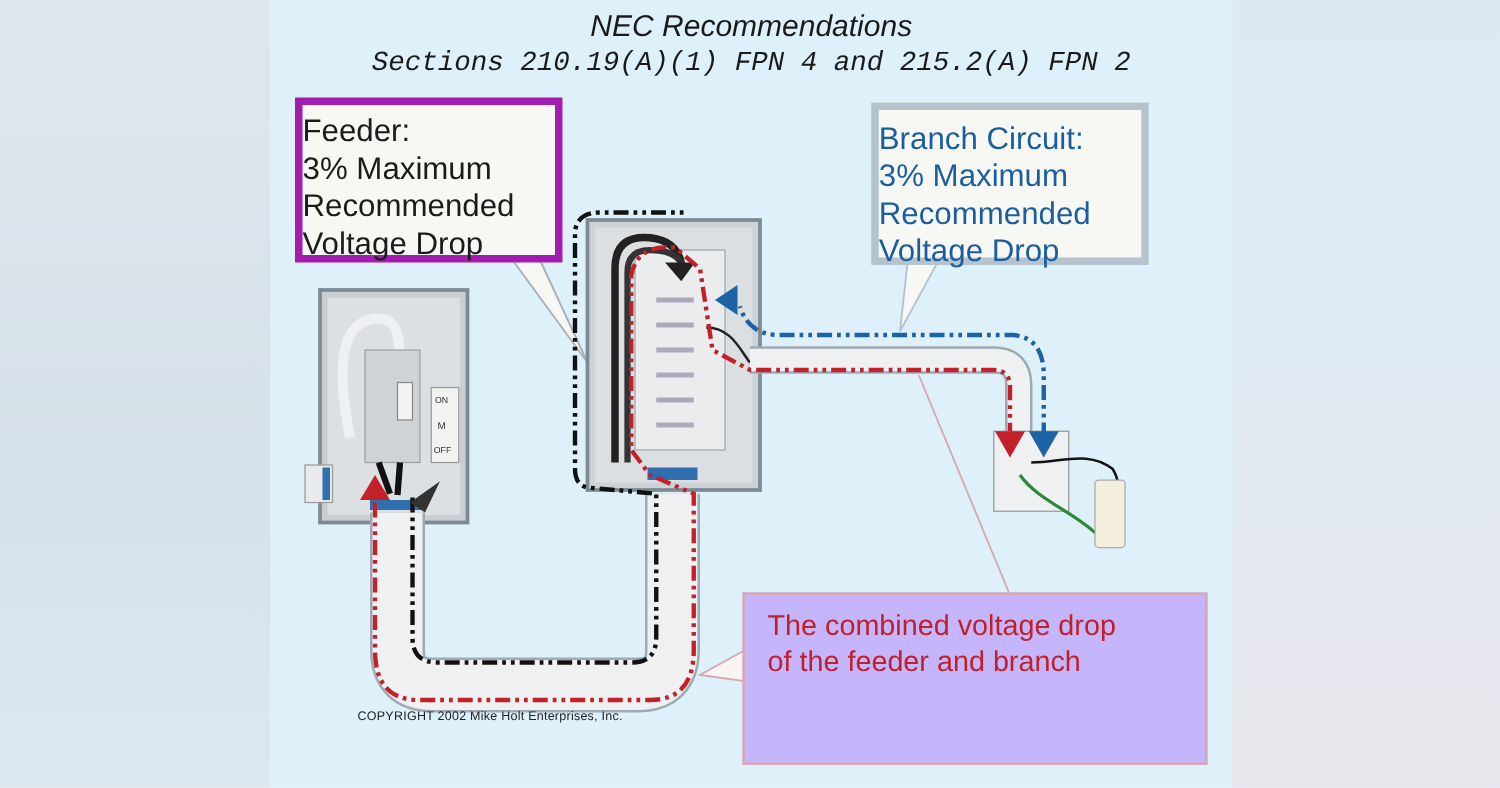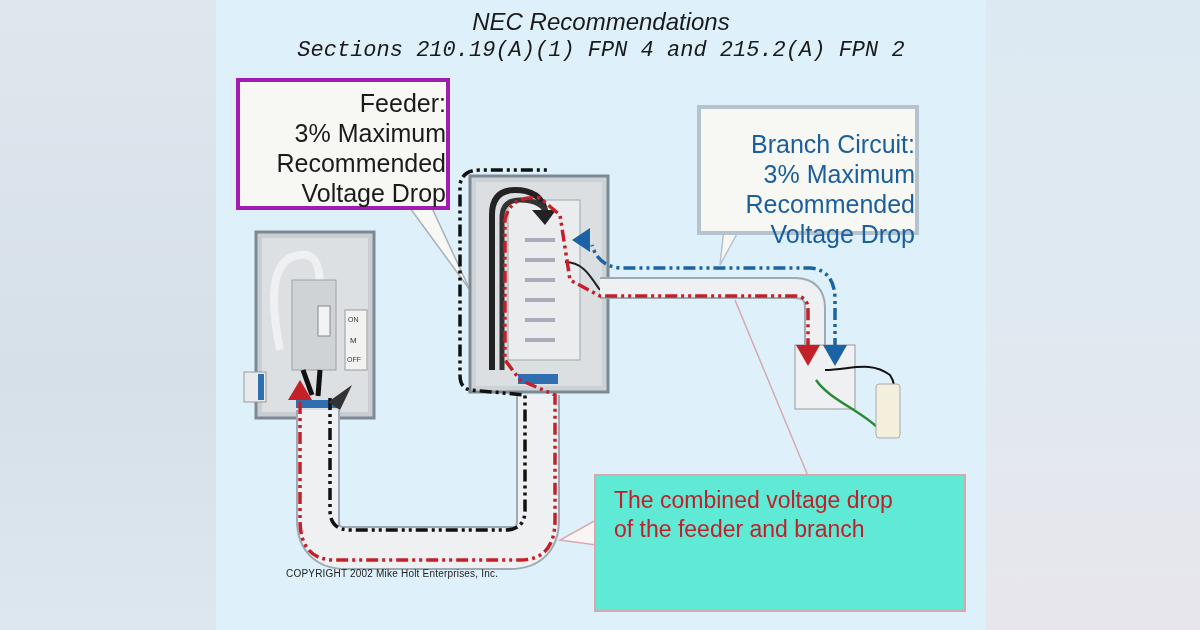--- a/index.html
+++ b/index.html
@@ -7,25 +7,25 @@
          background: linear-gradient(180deg, #dde6ee 0%, #d8e2ea 50%, #e4e8ef 100%);
          font-family: "Liberation Sans", sans-serif; }
   .side-left { position:absolute; left:0; top:0; width:216px; height:630px;
                background: linear-gradient(180deg,#dfe7ee,#d6e0e8 60%,#dde7ef); }
   .side-right { position:absolute; left:986px; top:0; width:214px; height:630px;
                 background: linear-gradient(180deg,#dde9f2,#e0e9f1 50%,#e8e6ec); }
   .panel { position:absolute; left:216px; top:0; width:770px; height:630px; background:#def1fb; }
   .title { position:absolute; left:216px; width:770px; text-align:center; color:#1a1a1a;font-style:italic; }
   .title1 { top:8px; font-size:24px; }
   .title2 { top:38px; font-size:22px; font-style:italic;font-family:Liberation Mono, monospace; }
-  .callout { position:absolute; background:#f7f7f4; border:4px solid #a21caf; text-align:right;
+  .callout { position:absolute; background:#f7f7f4; border:6px solid #a21caf; text-align:left;
              line-height:30px; font-size:25px; }
   .feeder { left:236px; top:78px; width:214px; height:132px; color:#1b1b1b; padding-top:6px; box-sizing:border-box; }
-  .branch { left:697px; top:82px; width:222px; height:130px; color:#1b5e9e; border-color:#b5c3cf; padding-top:20px; box-sizing:border-box;margin-top:23px; }
-  .combined { position:absolute; left:594px; top:474px; width:372px; height:138px; background:#5eead4;
+  .branch { left:697px; top:82px; width:222px; height:130px; color:#1b5e9e; border-color:#b5c3cf; padding-top:8px; box-sizing:border-box; }
+  .combined { position:absolute; left:594px; top:474px; width:372px; height:138px; background:#c4b5fd;
               border:2px solid #d8a8ae; color:#c0202a; font-size:23px; line-height:29px; padding:10px 0 0 18px;
               box-sizing:border-box; }
   .copyright { position:absolute; left:286px; top:568px; font-size:10px; color:#222; letter-spacing:0.2px; }
   svg.diagram { position:absolute; left:0; top:0; }
 </style>
 </head>
 <body>
 
 <div class="side-left"></div>
 <div class="side-right"></div>

